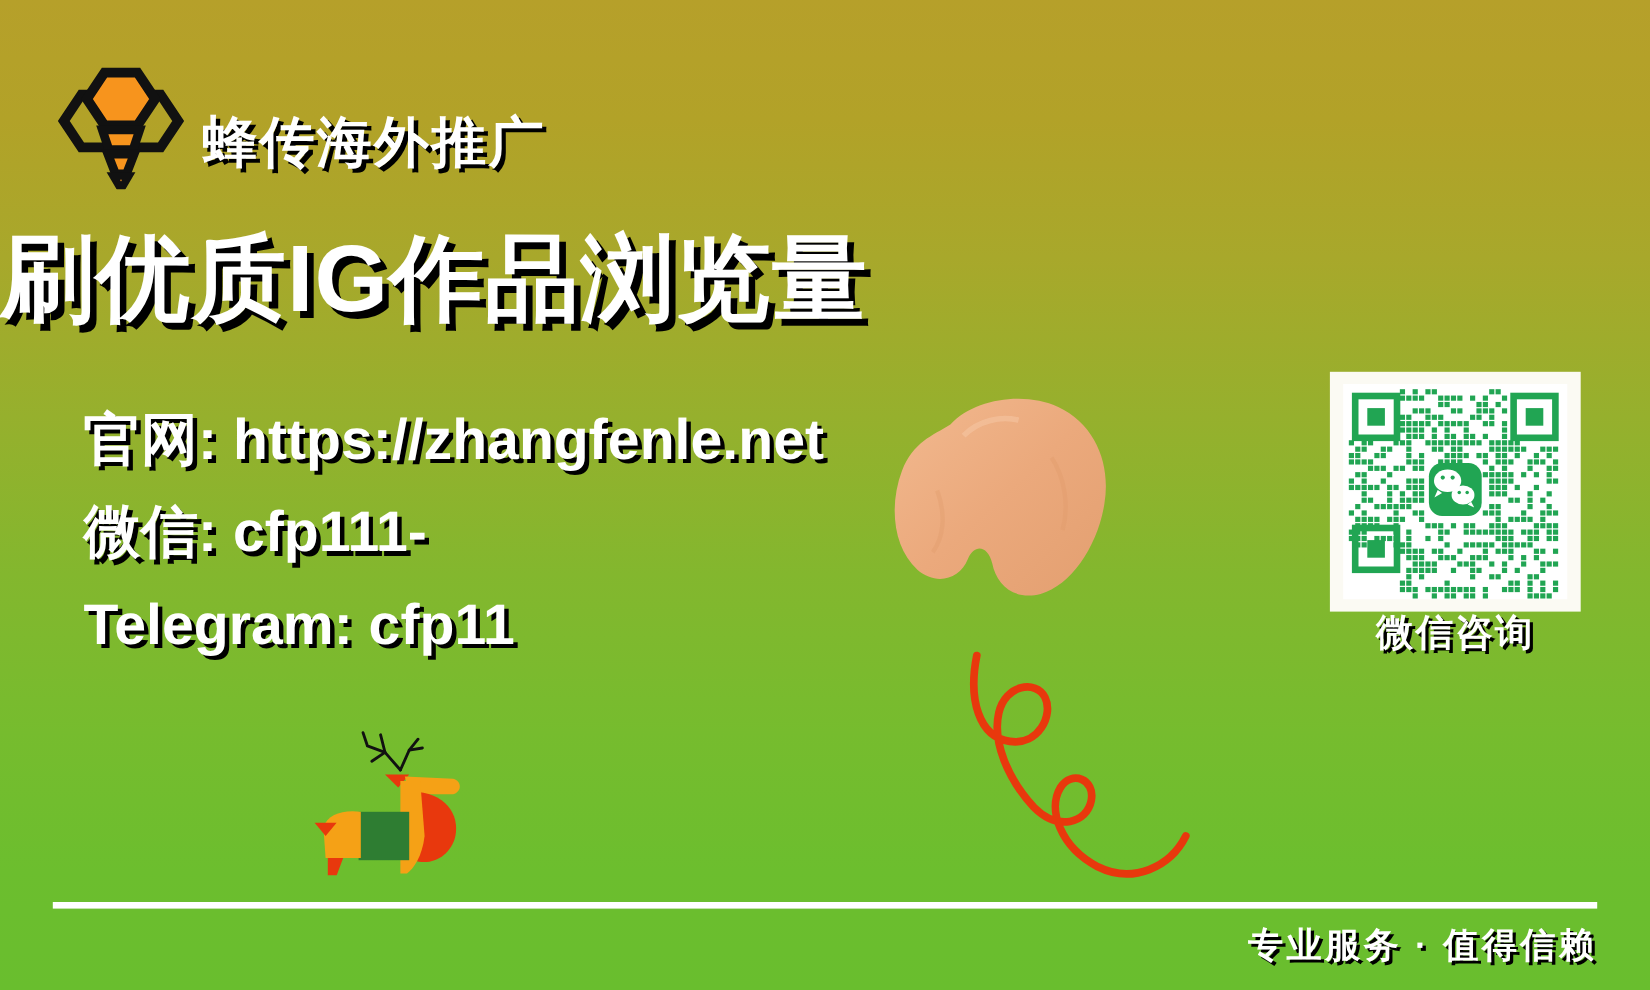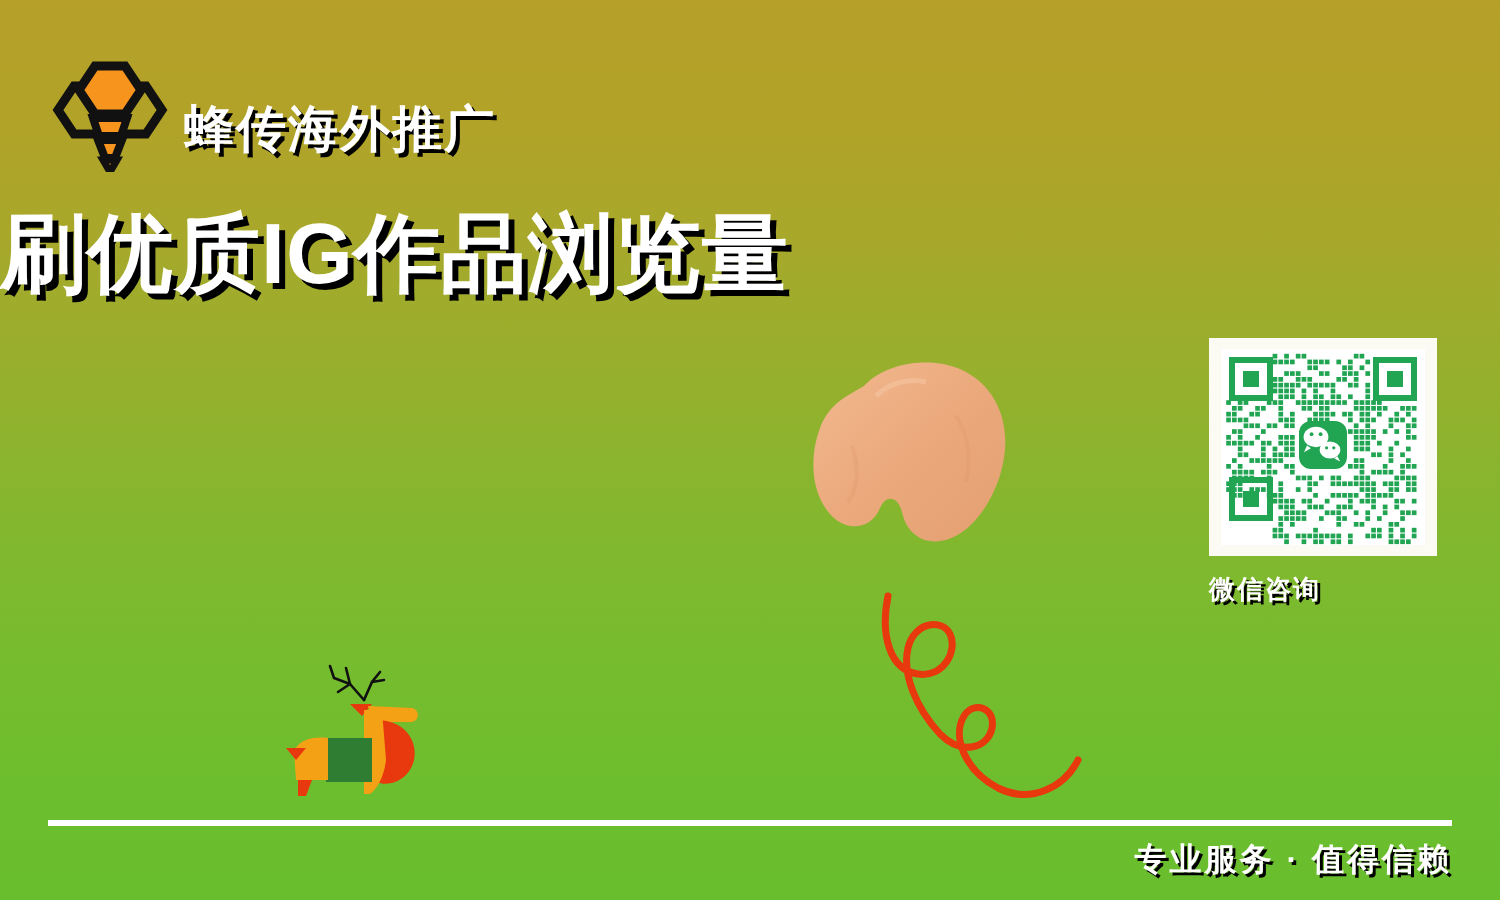--- a/index.html
+++ b/index.html
@@ -93,24 +93,24 @@
   #qr-canvas {
     position: absolute;
     left: 12px;
     top: 11px;
     width: 204px;
     height: 196px;
   }
   #qr-label {
     position: absolute;
     left: 1209px;
-    top: 572px;
+    top: 552px;
     width: 228px;
-    text-align: left;
-    font-size: 26px;
+    text-align: center;
+    font-size: 34px;
     font-weight: bold;
     color: #ffffff;
     letter-spacing: 2px;
     text-shadow: 3px 3px 0 #000000;
     white-space: nowrap;
   }
 
   
   #blob-deco {
     position: absolute;
@@ -174,20 +174,25 @@
       <polygon points="50,92 74,92 67,110 57,110" fill="#F7941D" stroke="#111111" stroke-width="8"></polygon>
 
       <polygon points="55,112 69,112 62,124" fill="#F7941D" stroke="#111111" stroke-width="7"></polygon>
     </svg>
   </div>
 
   <div id="brand-name">蜂传海外推广</div>
 
   <div id="headline">刷优质IG作品浏览量</div>
 
+  <div id="contact-block">
+    <div class="contact-line">官网: https://zhangfenle.net</div>
+    <div class="contact-line">微信: cfp111-</div>
+    <div class="contact-line">Telegram: cfp11</div>
+  </div>
 
   <div id="blob-deco">
     <svg viewBox="0 0 212 192" width="212" height="192">
       <defs>
         <linearGradient id="blobGrad" x1="0" y1="0" x2="1" y2="1">
           <stop offset="0%" stop-color="#f2b98f"></stop>
           <stop offset="50%" stop-color="#eba97c"></stop>
           <stop offset="100%" stop-color="#e39f70"></stop>
         </linearGradient>
       </defs>

